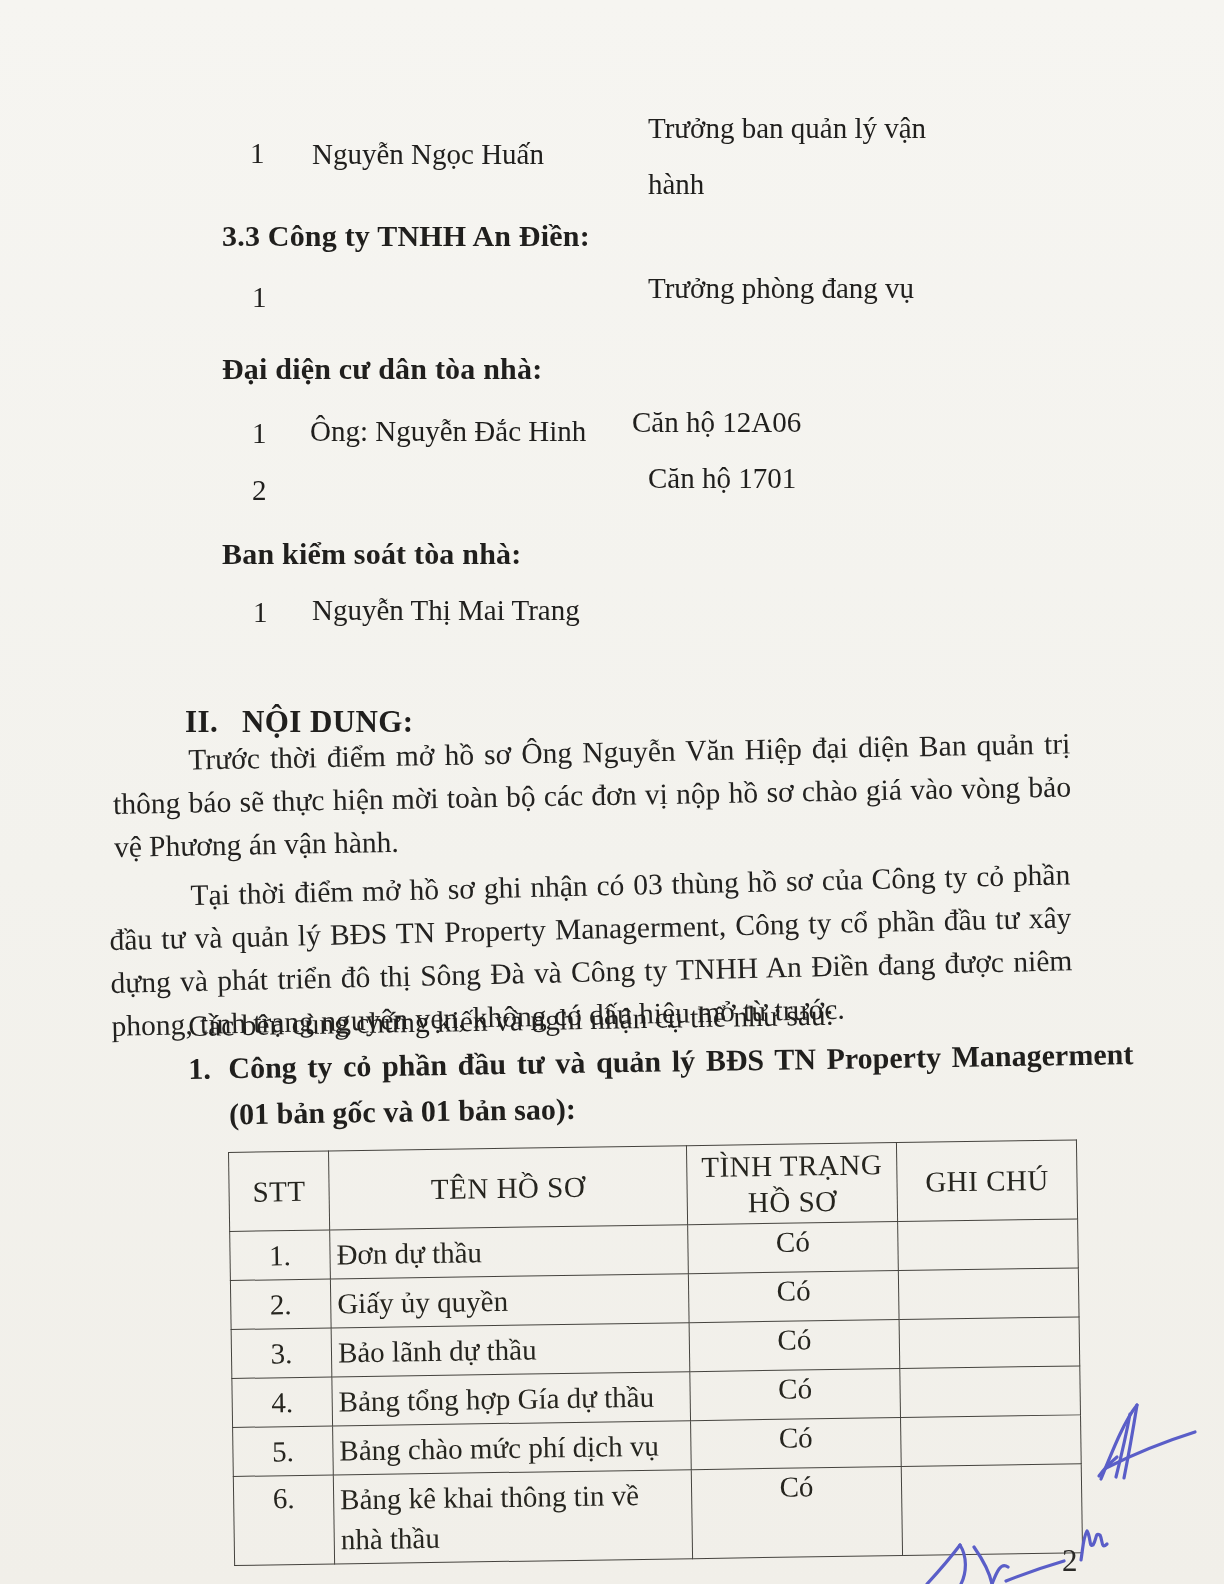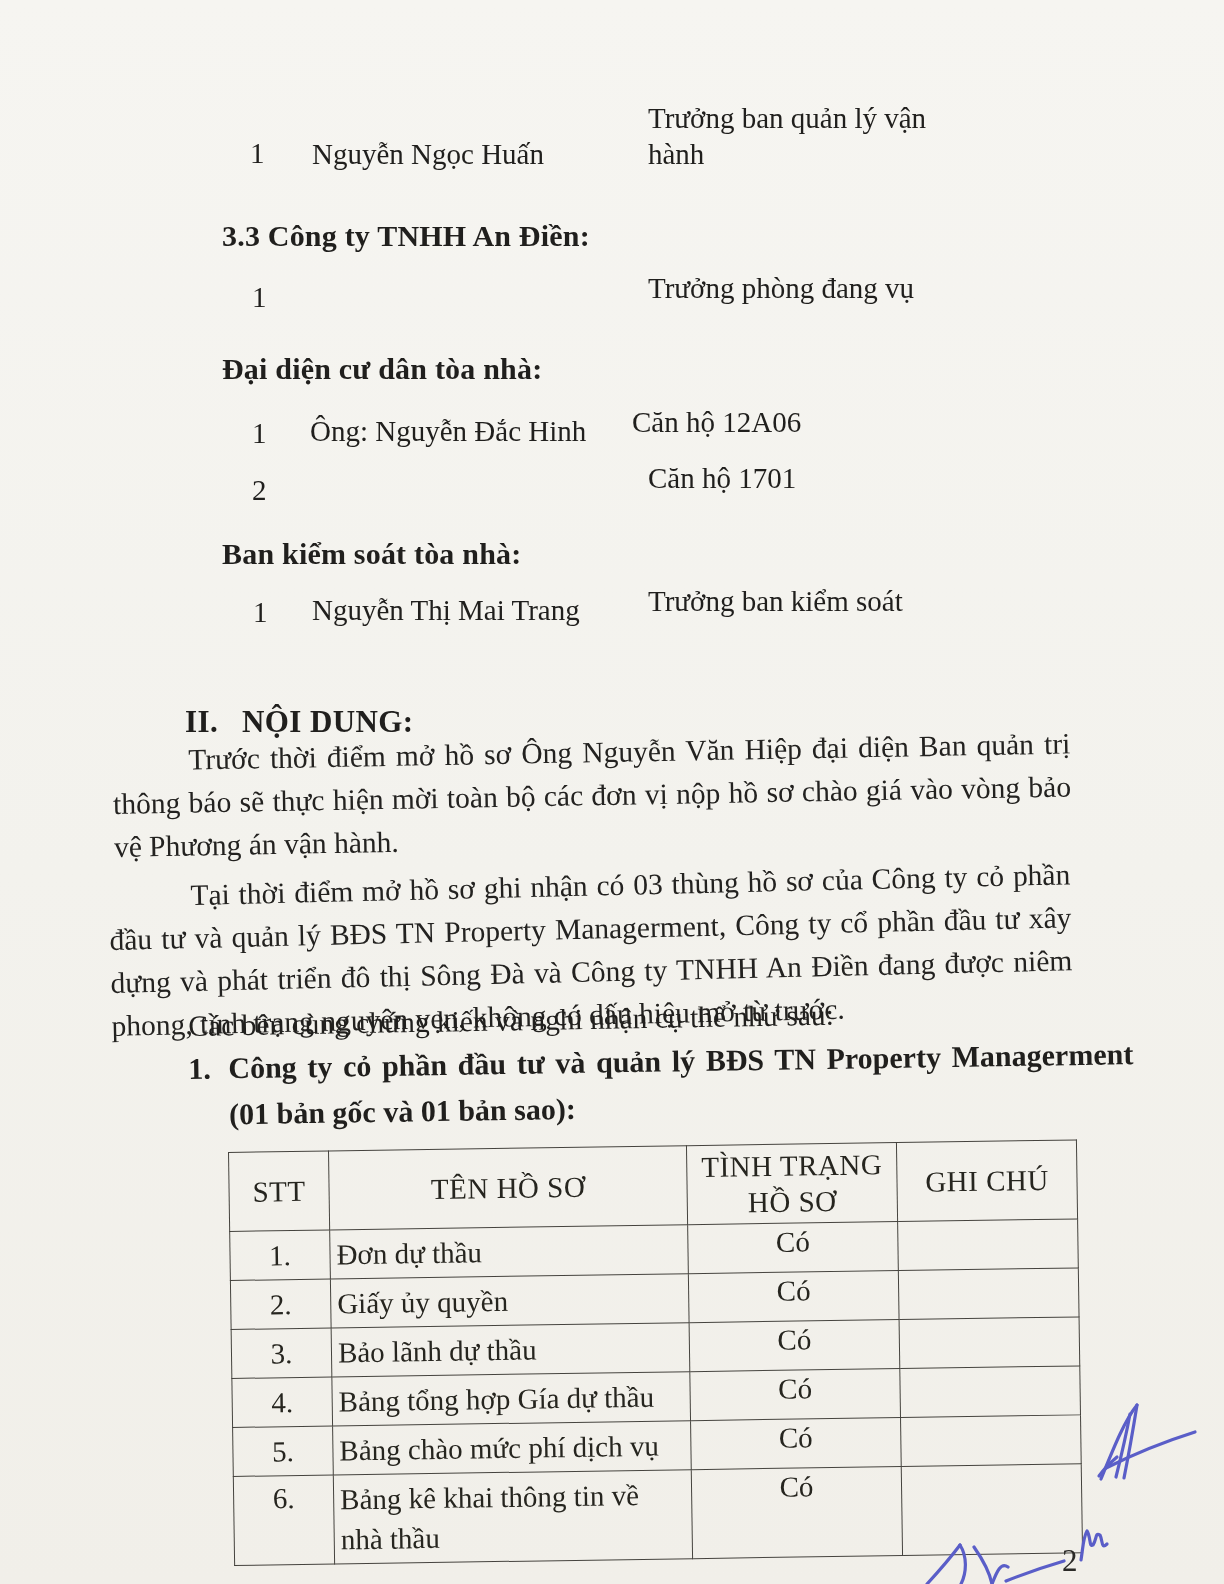--- a/index.html
+++ b/index.html
@@ -12,21 +12,21 @@
     width:1224px;height:1584px;
     margin:0 auto;
     background:linear-gradient(180deg,#f6f5f1 0%,#f3f2ed 55%,#f1efe9 100%);
     overflow:hidden;
     color:#201f1d;
   }
   .abs{position:absolute;}
   .txt{font-size:29px;line-height:40px;white-space:nowrap;}
   .num{font-size:29px;}
   .role{font-size:29px;}
-  .role-wrap{white-space:normal;width:330px;line-height:36px;}
+  .role-wrap{white-space:normal;width:330px;line-height:56px;}
   .h-bold{font-weight:700;font-size:30px;white-space:nowrap;letter-spacing:.2px;}
   .h-section{font-weight:700;font-size:31px;white-space:nowrap;letter-spacing:.4px;text-align:center;}
   .para{
     font-size:29.5px;line-height:43px;text-align:justify;
     transform-origin:left top;color:#232220;
   }
   .indent1{text-indent:76px;}
   .indent2{text-indent:82px;}
   .witness{font-size:29.5px;white-space:nowrap;transform:rotate(-1deg);transform-origin:left top;}
   .item-head{
@@ -76,21 +76,20 @@
   <div class="abs txt" style="left:310px;top:411px">Ông: Nguyễn Đắc Hinh</div>
   <div class="abs role" style="left:632px;top:406px">Căn hộ 12A06</div>
 
   <div class="abs num" style="left:252px;top:474px">2</div>
   <div class="abs role" style="left:648px;top:462px">Căn hộ 1701</div>
 
   <div class="abs h-bold" style="left:222px;top:537px">Ban kiểm soát tòa nhà:</div>
 
   <div class="abs num" style="left:253px;top:596px">1</div>
   <div class="abs txt" style="left:312px;top:590px">Nguyễn Thị Mai Trang</div>
-  <div class="abs role" style="left:648px;top:585px">Trưởng ban kiểm soát</div>
 
   <div class="abs h-section" style="left:185px;top:704px">II.</div>
   <div class="abs h-section" style="left:242px;top:704px">NỘI DUNG:</div>
 
   <div class="abs para indent1" style="left:112px;top:740px;width:958px;transform:rotate(-1.05deg)">Trước thời điểm mở hồ sơ Ông Nguyễn Văn Hiệp đại diện Ban quản trị thông báo sẽ thực hiện mời toàn bộ các đơn vị nộp hồ sơ chào giá vào vòng bảo vệ Phương án vận hành.</div>
 
   <div class="abs para indent2" style="left:108px;top:876px;width:962px;transform:rotate(-1.35deg)">Tại thời điểm mở hồ sơ ghi nhận có 03 thùng hồ sơ của Công ty cỏ phần đầu tư và quản lý BĐS TN Property Managerment, Công ty cổ phần đầu tư xây dựng và phát triển đô thị Sông Đà và Công ty TNHH An Điền đang được niêm phong, tình trạng nguyên vẹn, không có dấu hiệu mở từ trước.</div>
 
   <div class="abs witness" style="left:188px;top:1010px">Các bên cùng chứng kiến và nghi nhận cụ thể như sau:</div>
 

